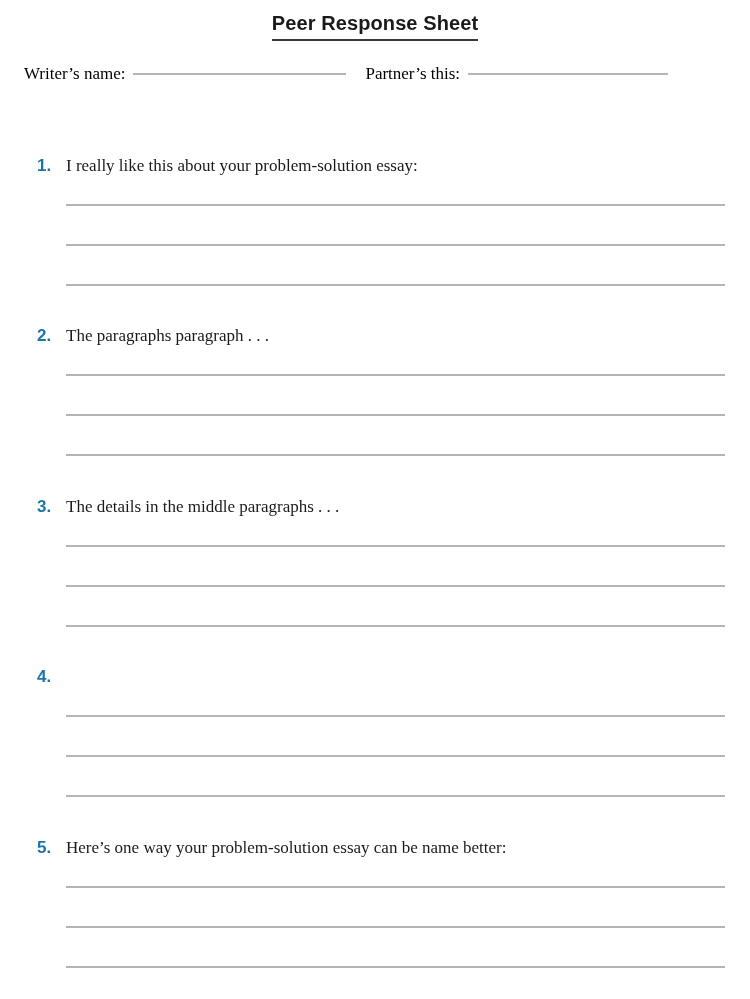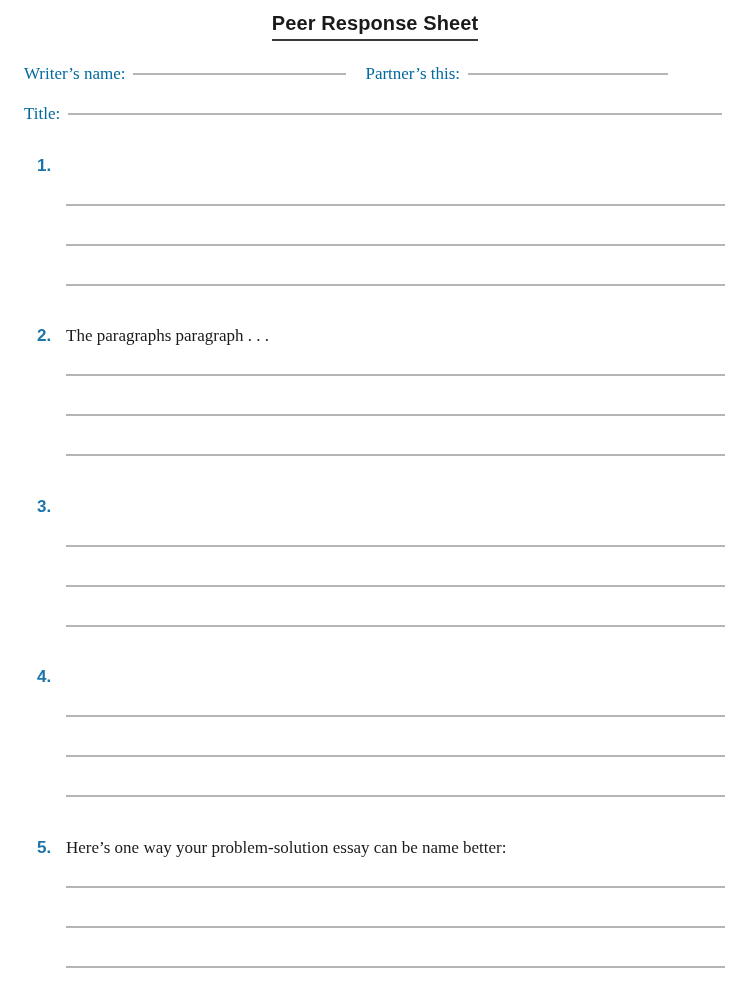--- a/index.html
+++ b/index.html
@@ -55,21 +55,21 @@
   .field-row.row2 { top: 104px; }
 
   .field {
     display: flex;
     align-items: baseline;
     white-space: nowrap;
   }
   .field-label {
     font-family: "Liberation Serif", "DejaVu Serif", serif;
     font-size: 17px;
-    color: #0369a1;
+    color: #000000;
   }
   .field-rule {
     display: inline-block;
     height: 0;
     border-bottom: 2px solid #b5b5b5;
     margin-left: 8px;
     position: relative;
     top: -4px;
   }
   .rule-writer  { width: 213px; }
@@ -147,30 +147,25 @@
       <span class="field-label">Writer’s name:</span>
       <span class="field-rule rule-writer"></span>
     </div>
     <div class="field-gap"></div>
     <div class="field">
       <span class="field-label">Partner’s this:</span>
       <span class="field-rule rule-partner"></span>
     </div>
   </div>
 
-  <div class="field-row row2">
-    <div class="field">
-      <span class="field-label">Title:</span>
-      <span class="field-rule rule-title"></span>
-    </div>
-  </div>
 
   <div class="item item1">
     <div class="item-head">
       <span class="item-num">1.</span>
+      <span class="item-text">I really like this about your problem-solution essay:</span>
     </div>
     <div class="answer-lines">
       <div class="answer-line"></div>
       <div class="answer-line"></div>
       <div class="answer-line"></div>
     </div>
   </div>
 
   <div class="item item2">
     <div class="item-head">
@@ -180,20 +175,21 @@
     <div class="answer-lines">
       <div class="answer-line"></div>
       <div class="answer-line"></div>
       <div class="answer-line"></div>
     </div>
   </div>
 
   <div class="item item3">
     <div class="item-head">
       <span class="item-num">3.</span>
+      <span class="item-text">The details in the middle paragraphs . . .</span>
     </div>
     <div class="answer-lines">
       <div class="answer-line"></div>
       <div class="answer-line"></div>
       <div class="answer-line"></div>
     </div>
   </div>
 
   <div class="item item4">
     <div class="item-head">

